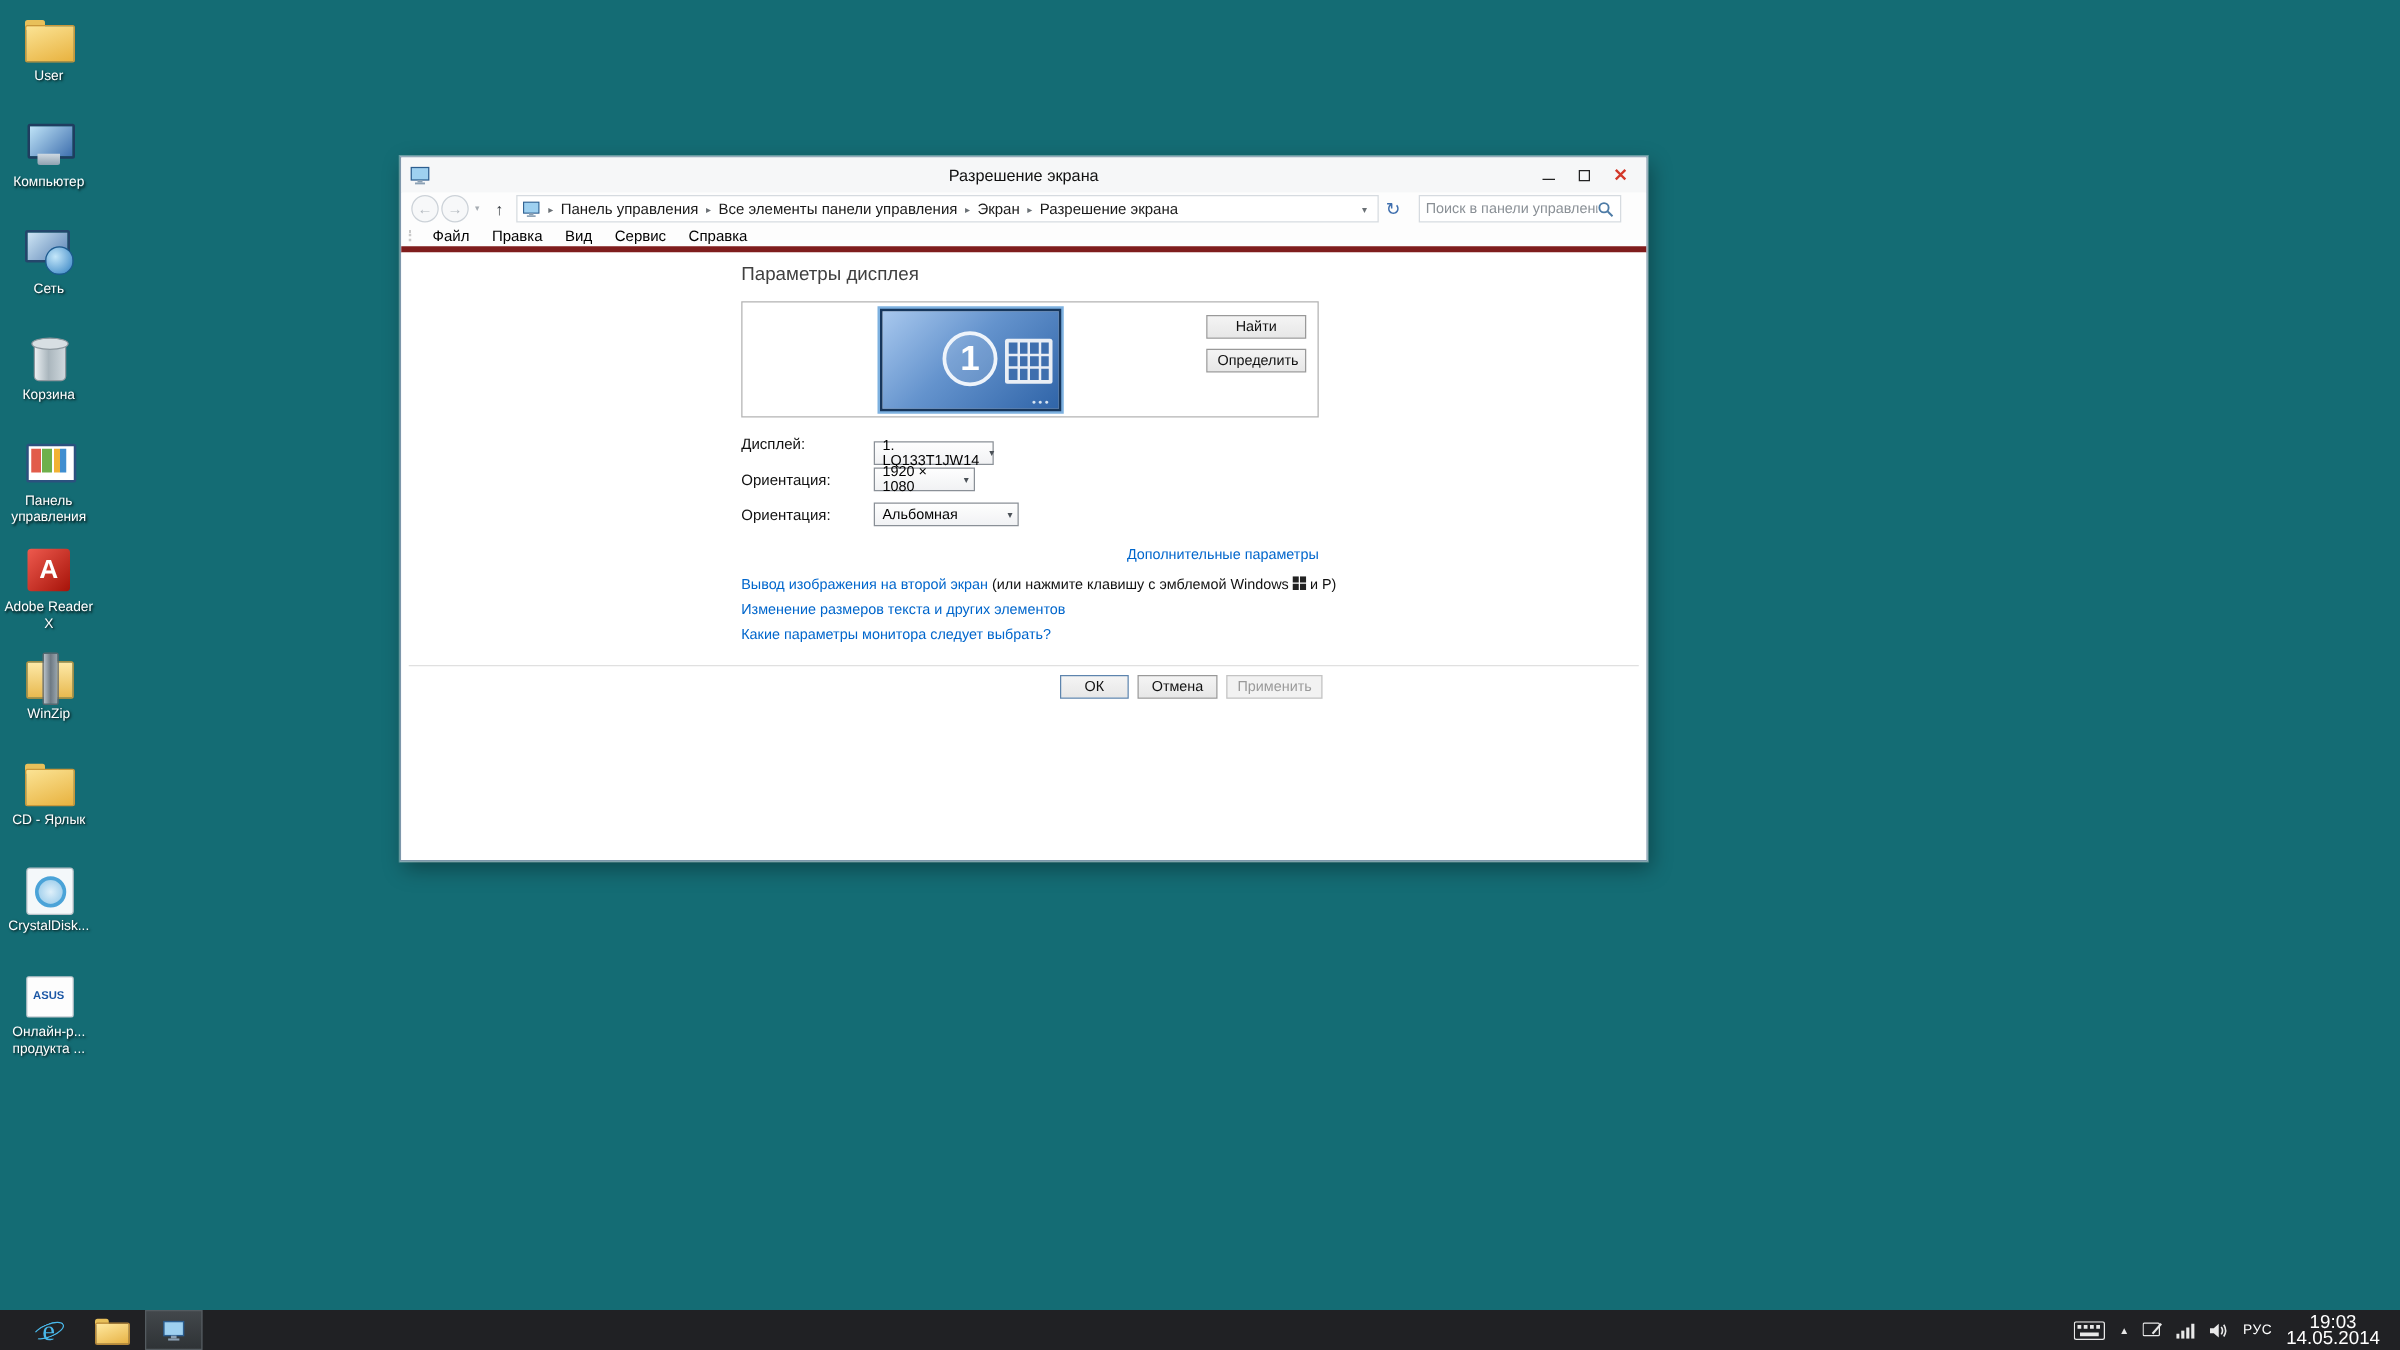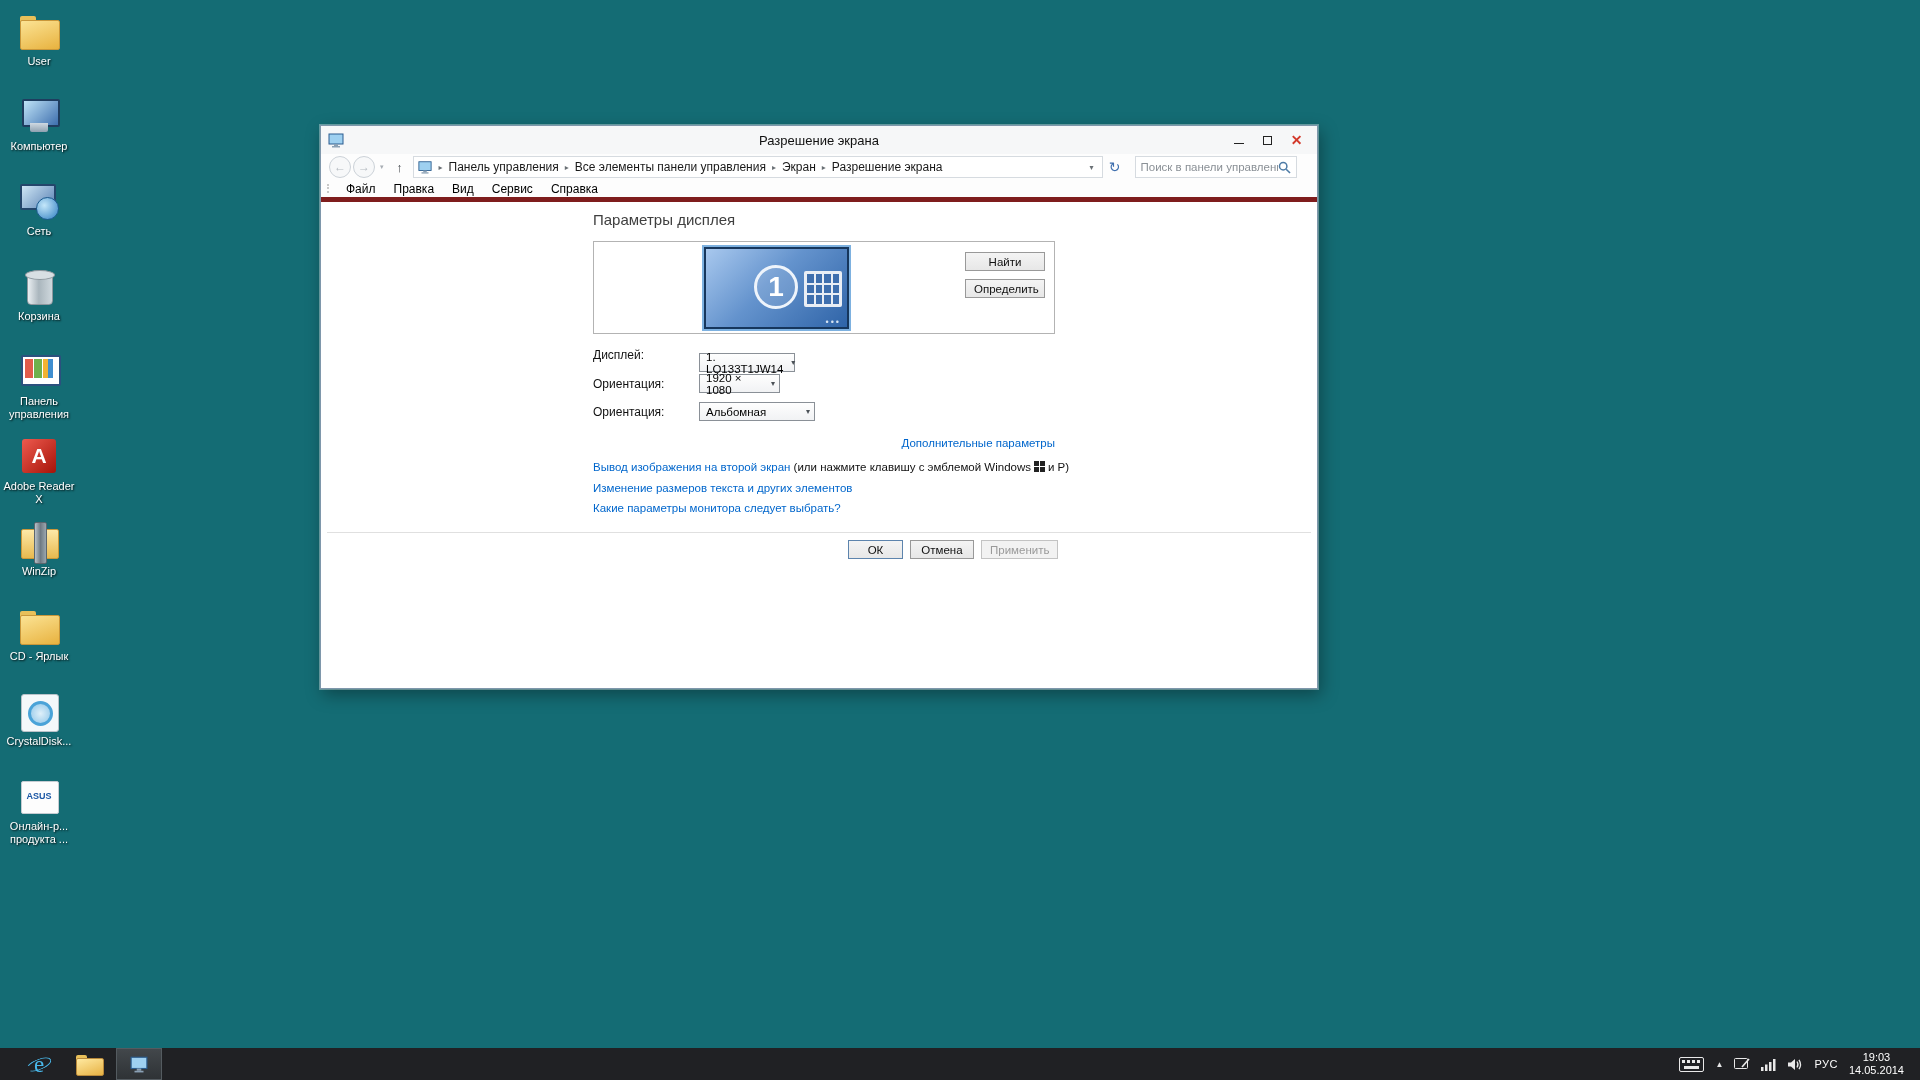--- a/index.html
+++ b/index.html
@@ -116,21 +116,21 @@
   .ie-e { color:#49b8ea; font-size:23px; font-family:"Liberation Serif","DejaVu Serif",serif; line-height:1; }
   .ie-orbit { position:absolute; left:-1px; top:7px; width:26px; height:11px; border:1.5px solid #49b8ea; border-left-color:transparent; border-radius:50%; transform:rotate(-22deg); }
   .tb-folder { position:relative; width:26px; height:19px; }
   .tb-folder::before { content:""; position:absolute; left:0; top:0; width:11px; height:5px; background:#e8c05a; border-radius:2px 2px 0 0; }
   .tb-folder::after { content:""; position:absolute; left:0; top:3px; width:26px; height:16px; background:linear-gradient(160deg,#ffe9a0,#e7b244); border:1px solid #b8893a; border-radius:2px; }
 
   .tray { margin-left:auto; display:flex; align-items:center; gap:11px; padding-right:12px; color:#fff; height:100%; }
   .tray-chevron { color:#e7e7e7; font-size:8px; cursor:pointer; }
   .tray-icon { display:flex; align-items:center; cursor:pointer; }
   .tray-lang { font-size:11px; letter-spacing:.5px; cursor:pointer; }
-  .tray-clock { text-align:center; font-size:11px; line-height:13px; cursor:pointer; padding-right:4px; }
+  .tray-clock { text-align:center; font-size:15px; line-height:13px; cursor:pointer; padding-right:4px; }
 </style>
 </head>
 <body>
 
 <div class="desktop-icons">
 
     <div class="desktop-icon">
       <div class="dicon icon-folder"></div>
       <div class="dlabel">User</div>
     </div>

